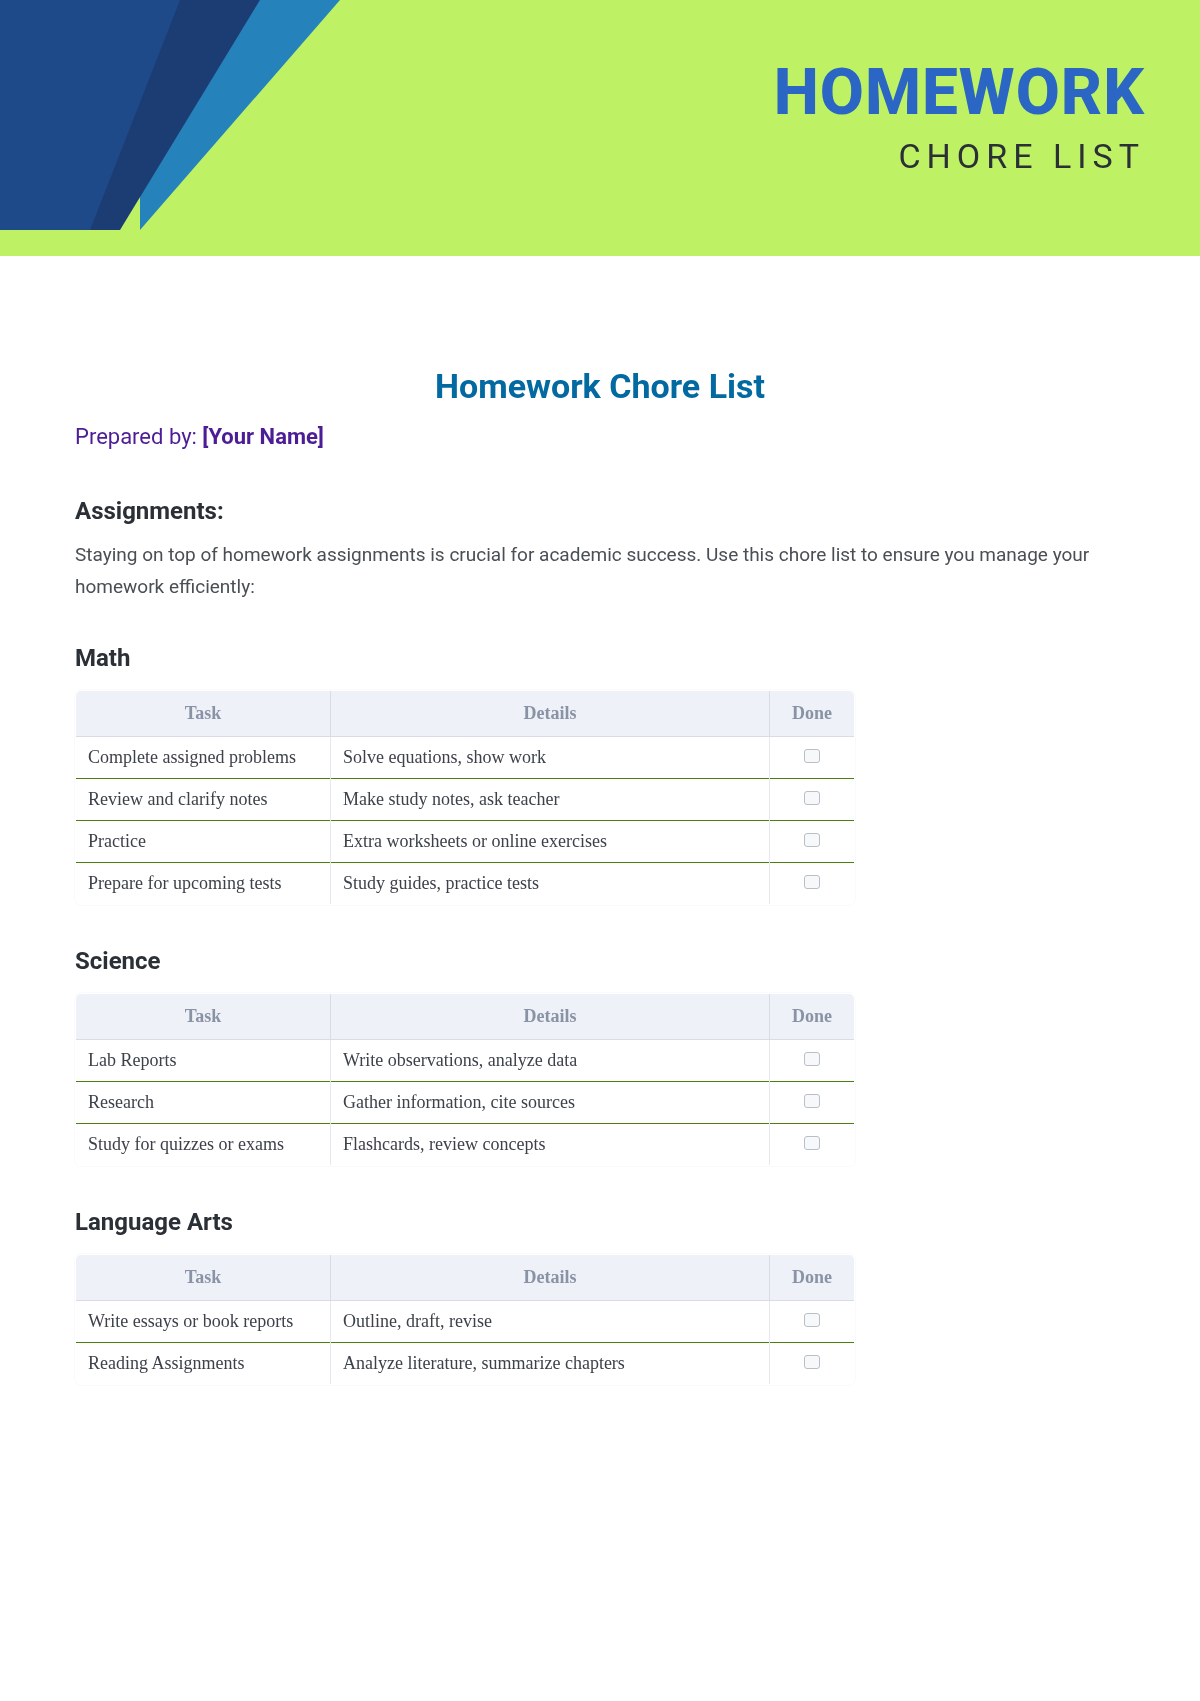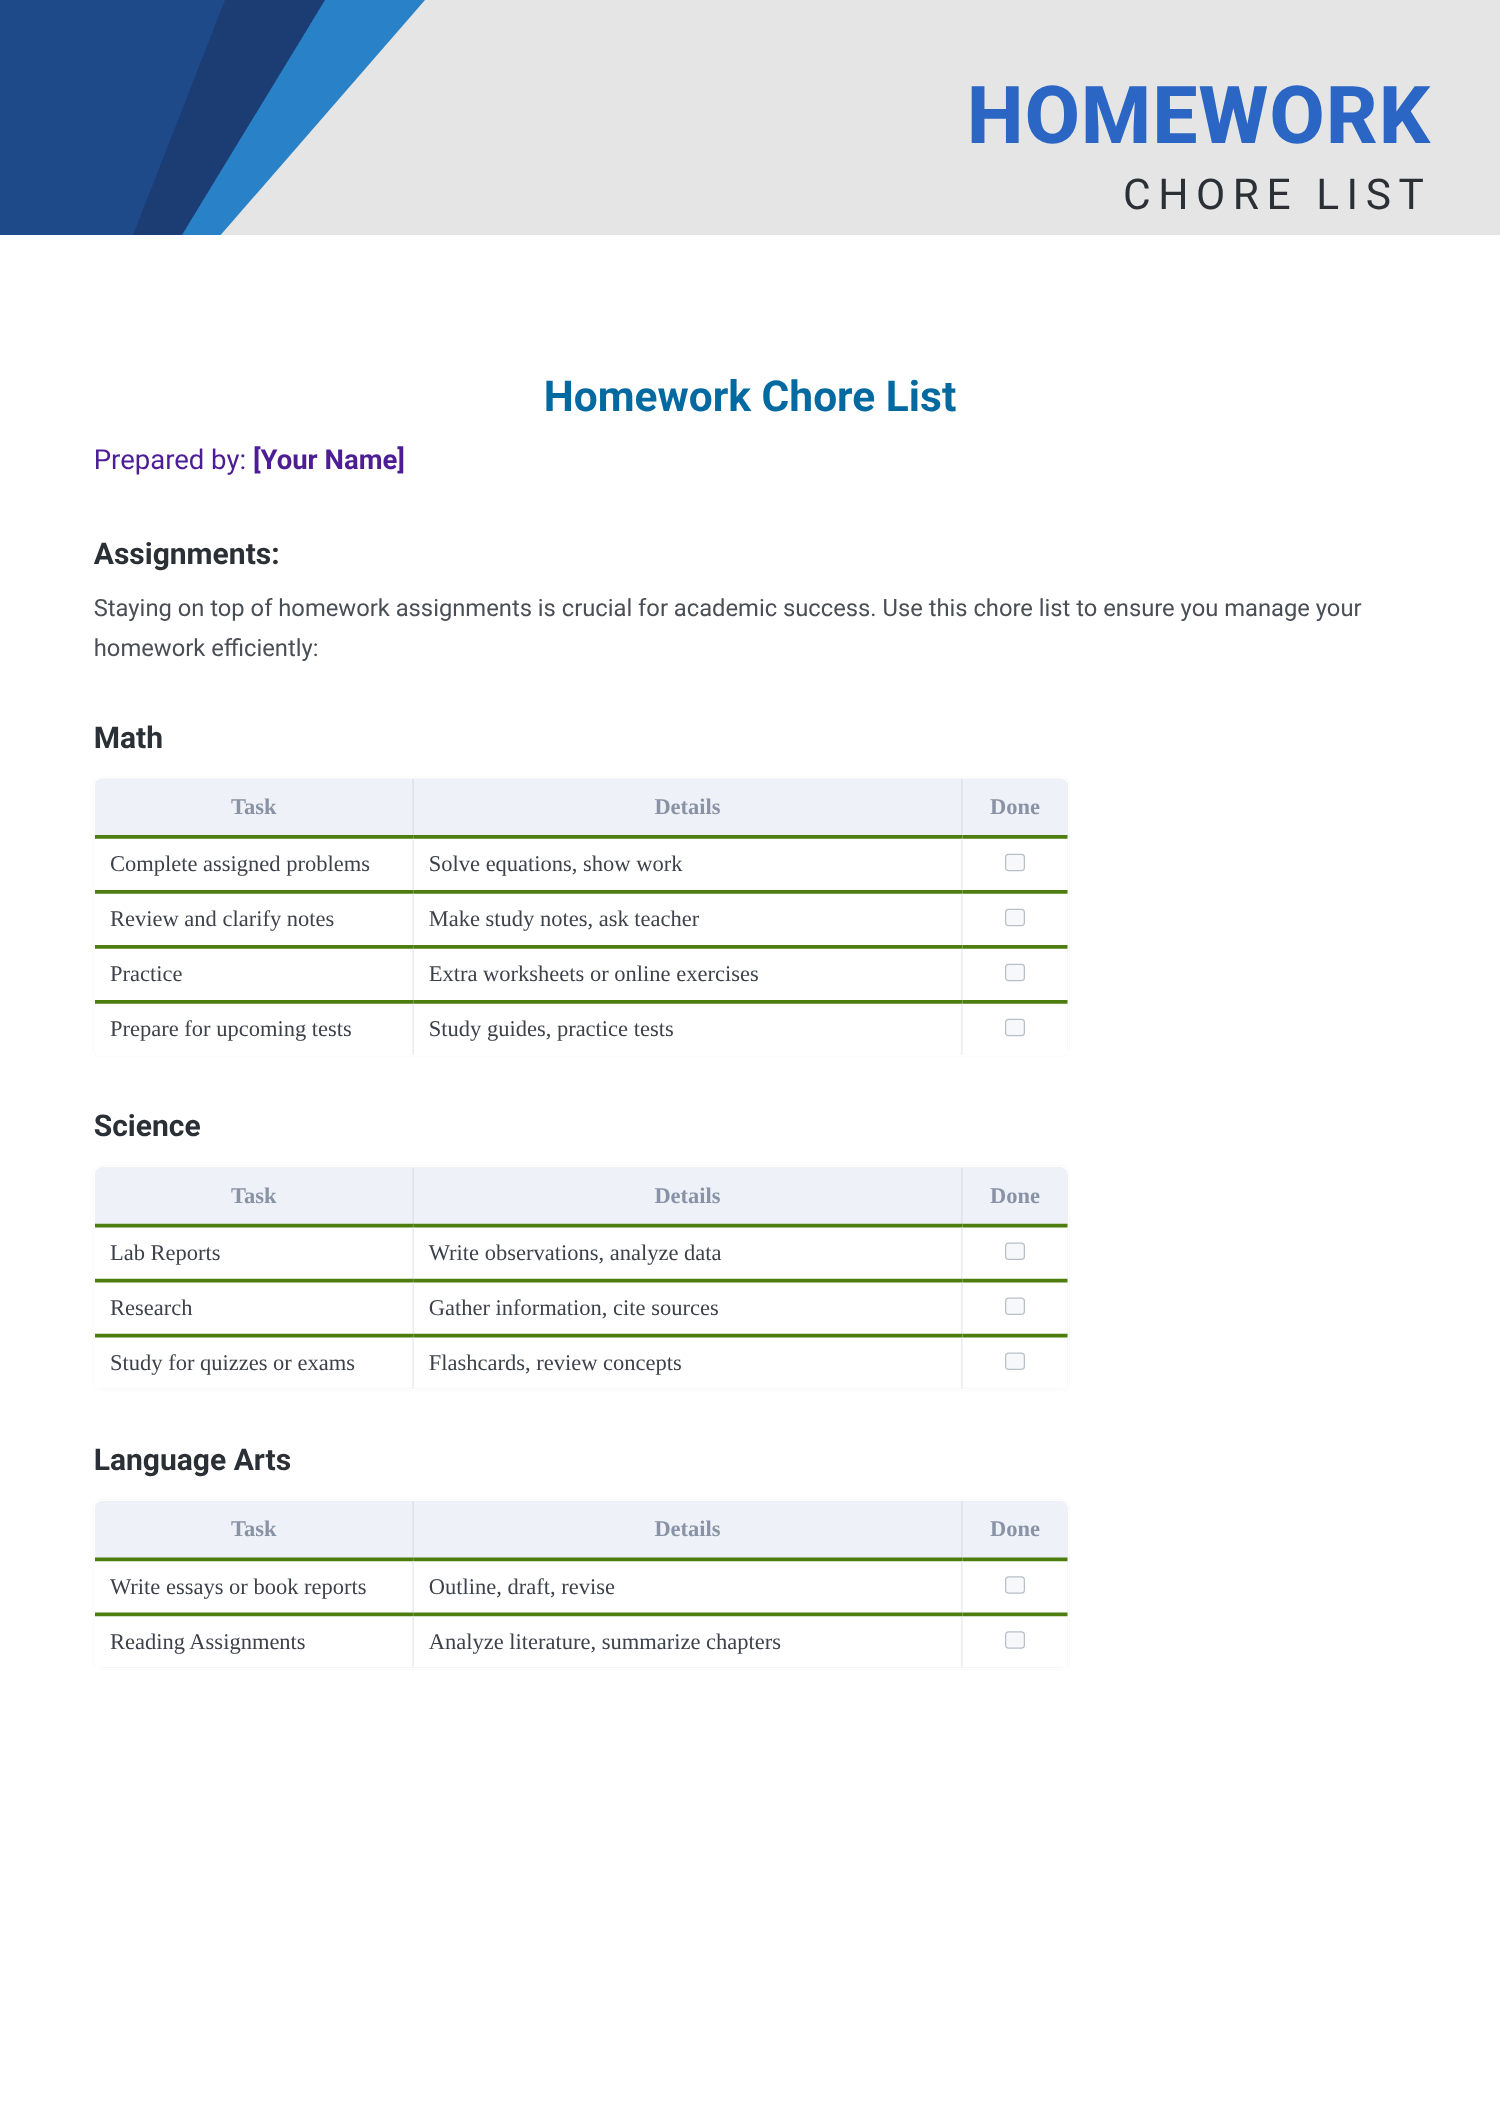--- a/index.html
+++ b/index.html
@@ -7,22 +7,22 @@
     width: 1200px;
     height: 1701px;
     background: #ffffff;
     font-family: -apple-system, BlinkMacSystemFont, "Segoe UI", Roboto, Helvetica, Arial, sans-serif;
     color: #2b2f36;
     overflow: hidden;
   }
   .banner {
     position: relative;
     width: 100%;
-    height: 188px;
-    background: #e5e5e5;
+    height: 256px;
+    background: #bef264;
     overflow: hidden;
   }
   .tri { position: absolute; top: 0; left: 0; }
   .tri1 {
     border-top: 230px solid #1c3d74;
     border-right: 140px solid transparent;
     width: 260px;
   }
   .tri2 {
     border-top: 230px solid #1f4a8a;
@@ -105,21 +105,21 @@
     background: #eef2f8;
     color: #8a93a5;
     font-weight: 600;
     padding: 12px 10px;
     text-align: center;
     border-bottom: 1px solid #d9dde3;
   }
   thead th + th { border-left: 1px solid #d9dde3; }
   tbody td {
     padding: 10px 12px;
-    border-top: 3px solid #4d7c0f;
+    border-top: 1px solid #4d7c0f;
     color: #3d424a;
     vertical-align: middle;
   }
   tbody td + td { border-left: 1px solid #e5e8ed; }
   td.done { text-align: center; width: 85px; }
   td.task { width: 255px; }
   .cb {
     display: inline-block;
     width: 16px; height: 14px;
     border: 1px solid #b9bfc8;

